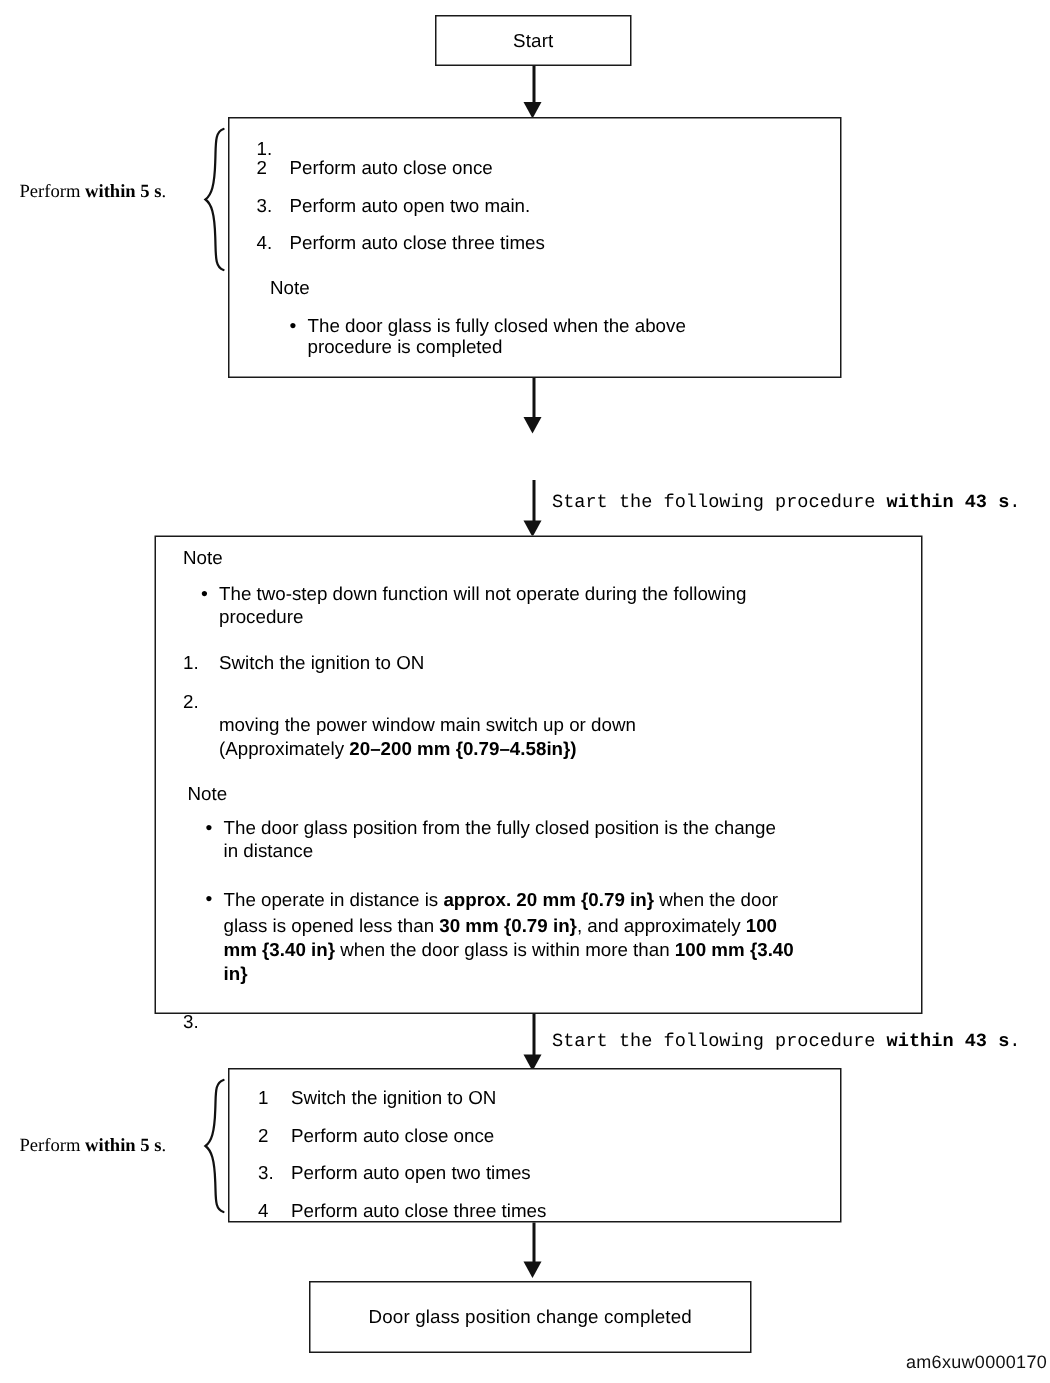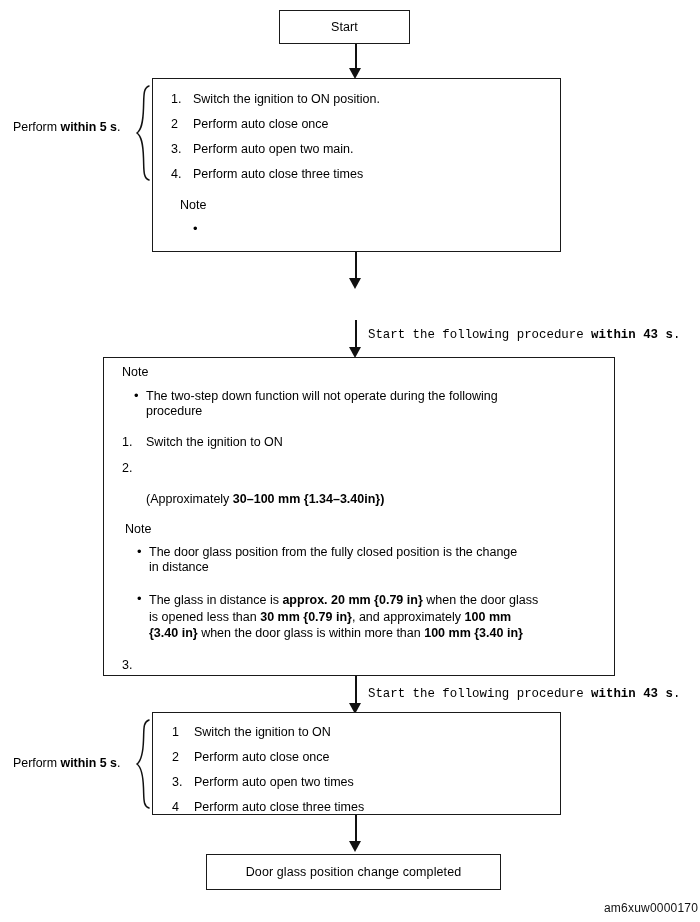--- a/index.html
+++ b/index.html
@@ -46,20 +46,21 @@
     width: 0; height: 0;
     border-left: 6.5px solid transparent;
     border-right: 6.5px solid transparent;
     border-top: 11px solid #111111;
   }
   
   .side-label {
     position: absolute;
     font-size: 12.4px;
     white-space: nowrap;
+    font-family: Liberation Serif, serif;
   }
   .side-label b { font-weight: bold; }
   .flow-note {
     position: absolute;
     font-size: 12.4px;
     white-space: nowrap;
     font-family: Liberation Mono, monospace;
   }
   
   .brace {
@@ -109,21 +110,21 @@
     letter-spacing: .2px;
     color: #111;
     white-space: nowrap;
   }
 </style>
 </head>
 <body>
 
 <div class="canvas">
 
-  <div class="box box-center" style="left:279px; top:10px; width:131px; height:34px;">
+  <div class="box box-center" style="left:290px; top:10px; width:131px; height:34px;">
     <span>Start</span>
   </div>
 
   <div class="vline" style="left:355px; top:44px; height:26px;"></div>
   <div class="arrowhead" style="left:349px; top:68px;"></div>
 
   <div class="box" style="left:152px; top:78px; width:409px; height:174px;"></div>
 
   <div class="brace" style="left:135px; top:84px;">
     <svg width="16" height="98" viewBox="0 0 16 98">
@@ -131,39 +132,39 @@
     </svg>
   </div>
 
   <div class="side-label" style="left:13px; top:120px;">
     <span>Perform </span><b>within  5  s</b><span>.</span>
   </div>
 
   <div class="list" style="left:171px; top:93px; width:370px;">
     <span class="li" style="margin-bottom:12.5px;">
       <span class="num">1.</span>
-      <span>Switch the ignition to ON position.</span>
     </span>
     <span class="li" style="margin-bottom:12.5px;">
       <span class="num">2</span>
       <span>Perform auto close once</span>
     </span>
     <span class="li" style="margin-bottom:12.5px;">
       <span class="num">3.</span>
       <span>Perform auto open two main.</span>
     </span>
     <span class="li" style="margin-bottom:18px;">
       <span class="num">4.</span>
       <span>Perform auto close three times</span>
     </span>
 
     <span class="note-head" style="margin-left:9px; margin-bottom:11px;">Note</span>
 
     <span class="bullet li-wrap" style="margin-left:22px; width:300px; line-height:1.18;">
       <span class="dot">•</span>
+      <span>The door glass is fully closed when the above procedure is completed</span>
     </span>
   </div>
 
   <div class="vline" style="left:355px; top:252px; height:27px;"></div>
   <div class="arrowhead" style="left:349px; top:278px;"></div>
 
 
   <div class="vline" style="left:355px; top:320px; height:30px;"></div>
   <div class="arrowhead" style="left:349px; top:347px;"></div>
 
@@ -182,36 +183,36 @@
     </span>
 
     <span class="li" style="padding-left:24px; margin-bottom:13px;">
       <span class="num">1.</span>
       <span>Switch the ignition to ON</span>
     </span>
 
     <span class="li li-wrap" style="padding-left:24px; line-height:1.22; margin-bottom:16px;">
       <span class="num">2.</span>
       <br>
-      <br>
+      <span>moving the power window main switch up or down</span><br>
       <span>(Approximately</span>
-      <b>30–100</b>
-      <b>mm {1.34–3.40</b><b>in})</b>
+      <b>20–200</b>
+      <b>mm {0.79–4.58</b><b>in})</b>
     </span>
 
     <span class="note-head" style="margin-left:3px; margin-bottom:10px;">Note</span>
 
     <span class="bullet li-wrap" style="margin-left:15px; width:370px; line-height:1.2; margin-bottom:17px;">
       <span class="dot">•</span>
       <span>The door glass position from the fully closed position is the change in distance</span>
     </span>
 
     <span class="bullet li-wrap" style="margin-left:15px; width:390px; line-height:1.3; margin-bottom:18px;">
       <span class="dot">•</span>
-      <span>The glass in distance is </span><b>approx. 20</b>
+      <span>The operate in distance is </span><b>approx. 20</b>
       <b>mm {0.79</b>
       <b>in}</b><span> when the door glass is opened less than </span><b>30</b>
       <b>mm {0.79</b>
       <b>in}</b><span>, and approximately </span><b>100</b>
       <b>mm {3.40</b>
       <b>in}</b><span> when the door glass is within more than </span><b>100</b>
       <b>mm {3.40</b>
       <b>in}</b>
     </span>
 
@@ -254,19 +255,19 @@
     </span>
     <span class="li">
       <span class="num">4</span>
       <span>Perform auto close three times</span>
     </span>
   </div>
 
   <div class="vline" style="left:355px; top:815px; height:29px;"></div>
   <div class="arrowhead" style="left:349px; top:841px;"></div>
 
-  <div class="box box-center" style="left:206px; top:854px; width:295px; height:36px;">
+  <div class="box box-center" style="left:206px; top:854px; width:295px; height:48px;">
     <span>Door glass position change completed</span>
   </div>
 
   <div class="code-id" style="left:604px; top:901px;">am6xuw0000170</div>
 
 </div>
 
 </body></html>

